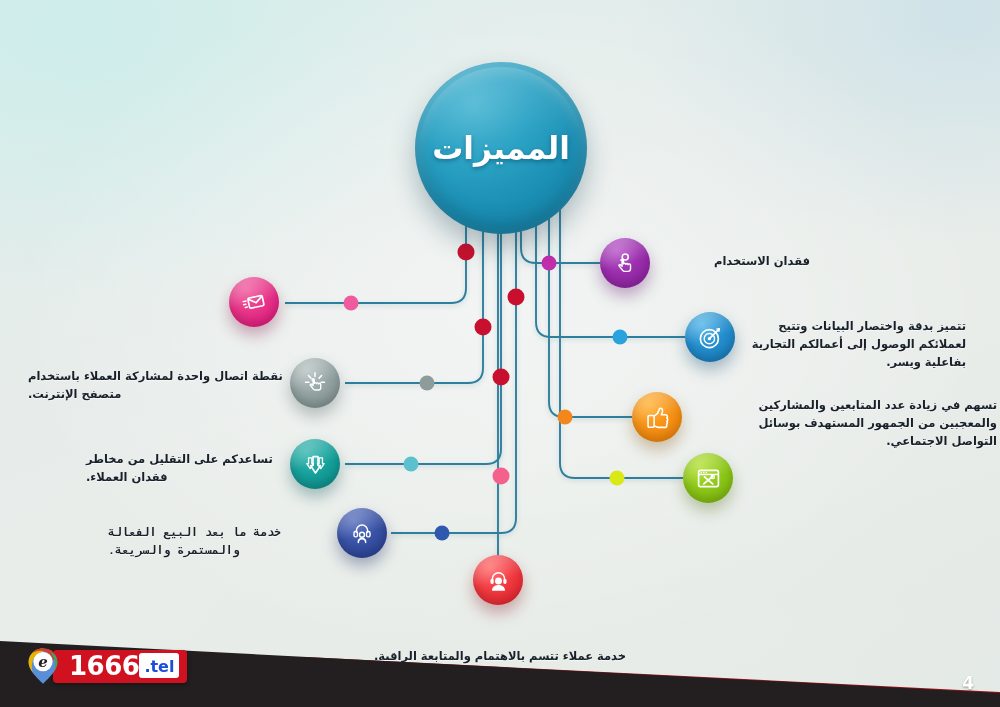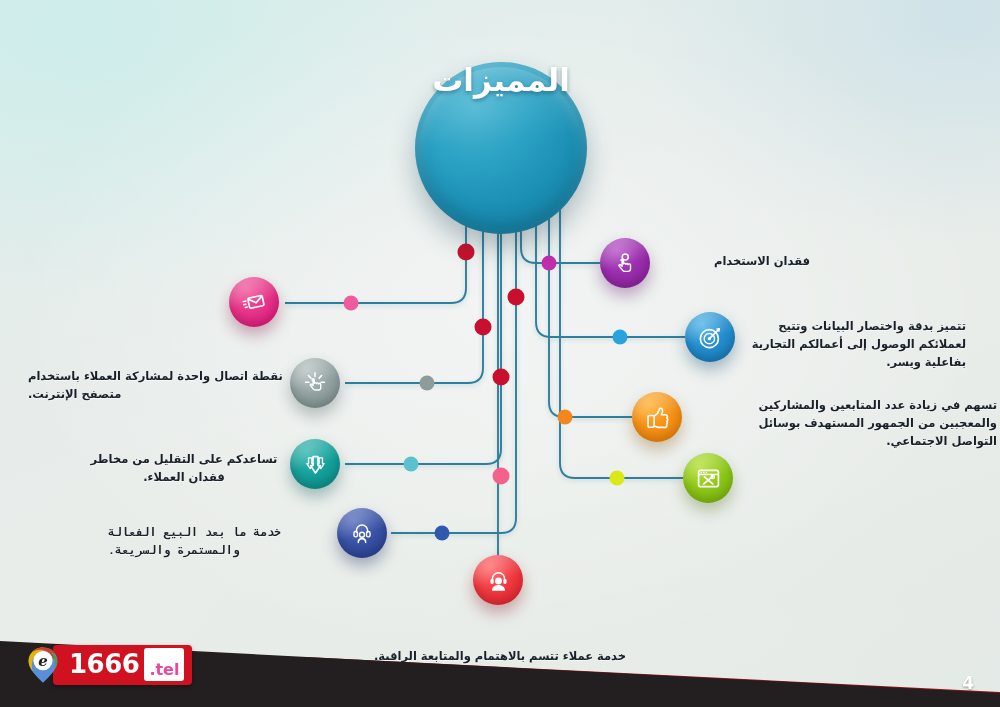--- a/index.html
+++ b/index.html
@@ -31,21 +31,21 @@
   
   .hub{
     position:absolute; left:415px; top:62px; width:172px; height:172px;
     border-radius:50%;
     background:
       radial-gradient(circle at 34% 24%, #4fb8d4 0%, #2ba2c4 34%, #1b8fb4 62%, #14799c 100%);
     box-shadow:
       0 14px 26px rgba(20,60,80,.30),
       inset 0 -9px 18px rgba(8,70,95,.40),
       inset 0 7px 16px rgba(255,255,255,.30);
-    display:flex; justify-content:center;
+    display:flex; align-items:center; justify-content:center;
     z-index:6;
   }
   .hub-inner{
     position:absolute; inset:5px; border-radius:50%;
     background:linear-gradient(175deg, rgba(255,255,255,.16), rgba(255,255,255,0) 46%);
     pointer-events:none;
   }
   .hub-text{
     position:relative; color:#fff; font-size:31px; font-weight:700;
     direction:rtl; letter-spacing:.5px;
@@ -121,28 +121,28 @@
     font-size:17px; font-weight:600; z-index:11;
     font-family:"DejaVu Sans", sans-serif;
     text-shadow:0 1px 2px rgba(0,0,0,.35);
   }
 
   
   .logo{ position:absolute; left:26px; bottom:22px; display:flex; align-items:center; z-index:12; }
   .logo-pin{ position:relative; width:34px; height:38px; margin-right:-7px; z-index:3; }
   .logo-badge{
     background:#cf1120; border-radius:4px; padding:3px 8px 4px 16px;
-    display:flex; align-items:center; gap:5px;
+    display:flex; align-items:center; 
     box-shadow:0 2px 4px rgba(0,0,0,.35);
   }
   .logo-num{ color:#fff; font-size:26px; font-weight:700; line-height:1;
              font-family:"DejaVu Sans", sans-serif; letter-spacing:-.5px; }
   .logo-tel{
-    background:#fff; color:#ec4899; font-size:16px; font-weight:700;
-    border-radius:3px; padding:13px 5px 2px; line-height:1.15;
+    background:#fff; color:#1d4ed8; font-size:16px; font-weight:700;
+    border-radius:3px; padding:5px 5px 2px; line-height:1.15;
     font-family:"DejaVu Sans", sans-serif;
   }
 </style>
 </head>
 <body>
 
 <div id="stage">
 
   <div class="bg-base"></div>
   <div class="bg-vig"></div>
@@ -219,21 +219,21 @@
   </div>
   <div class="label lbl-left" style="left:28px; top:368px; width:256px;">نقطة اتصال واحدة لمشاركة العملاء باستخدام متصفح الإنترنت.</div>
 
   <div class="node n-teal" style="left:290px; top:439px;">
     <svg width="27" height="27" viewBox="0 0 26 26">
       <path d="M6.3 6.6 h3.2 v5.6 h1.5 L7.9 17 L4.6 12.2 h1.7 z" fill="none" stroke="#fff" stroke-width="1.3" stroke-linejoin="round"></path>
       <path d="M16.5 6.6 h3.2 v5.6 h1.6 L18.1 17 L14.8 12.2 h1.7 z" fill="none" stroke="#fff" stroke-width="1.3" stroke-linejoin="round"></path>
       <path d="M10.6 5.4 h4.8 v8.6 h2.4 L13 21.2 L8.2 14 h2.4 z" fill="none" stroke="#fff" stroke-width="1.5" stroke-linejoin="round"></path>
     </svg>
   </div>
-  <div class="label lbl-left" style="left:86px; top:451px; width:196px;text-align:center;">تساعدكم على التقليل من مخاطر فقدان العملاء.</div>
+  <div class="label lbl-left" style="left:86px; top:451px; width:196px;">تساعدكم على التقليل من مخاطر فقدان العملاء.</div>
 
   <div class="node n-navy" style="left:337px; top:508px;">
     <svg width="26" height="26" viewBox="0 0 24 24">
       <path d="M6.8 11.2 v-1.3 c0-2.9 2.3-5.2 5.2-5.2 2.9 0 5.2 2.3 5.2 5.2 v1.3" fill="none" stroke="#fff" stroke-width="1.4" stroke-linecap="round"></path>
       <rect x="4.6" y="10.6" width="3.2" height="5" rx="1.3" fill="none" stroke="#fff" stroke-width="1.3"></rect>
       <rect x="16.2" y="10.6" width="3.2" height="5" rx="1.3" fill="none" stroke="#fff" stroke-width="1.3"></rect>
       <path d="M8.6 20.8 c0-2.3 1.6-3.6 3.4-3.6 1.8 0 3.4 1.3 3.4 3.6" fill="none" stroke="#fff" stroke-width="1.4" stroke-linecap="round"></path>
       <circle cx="12" cy="13.6" r="2.3" fill="none" stroke="#fff" stroke-width="1.3"></circle>
     </svg>
   </div>

